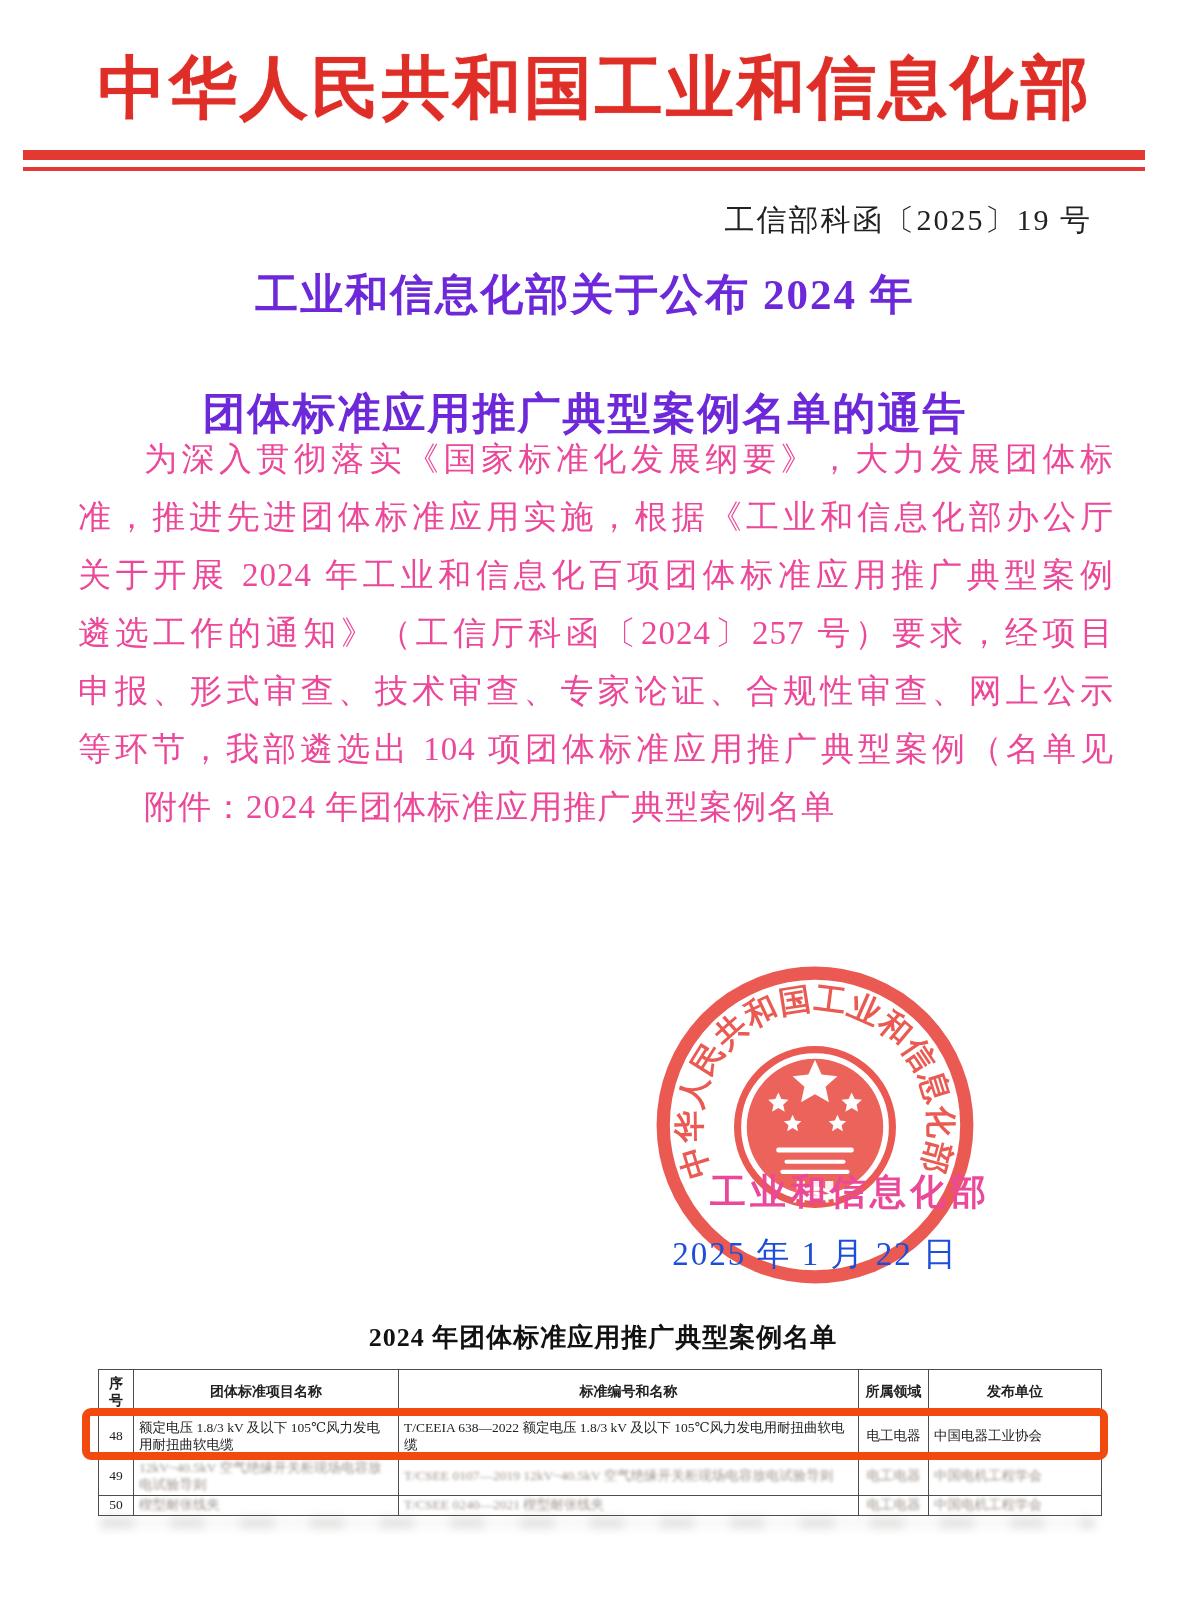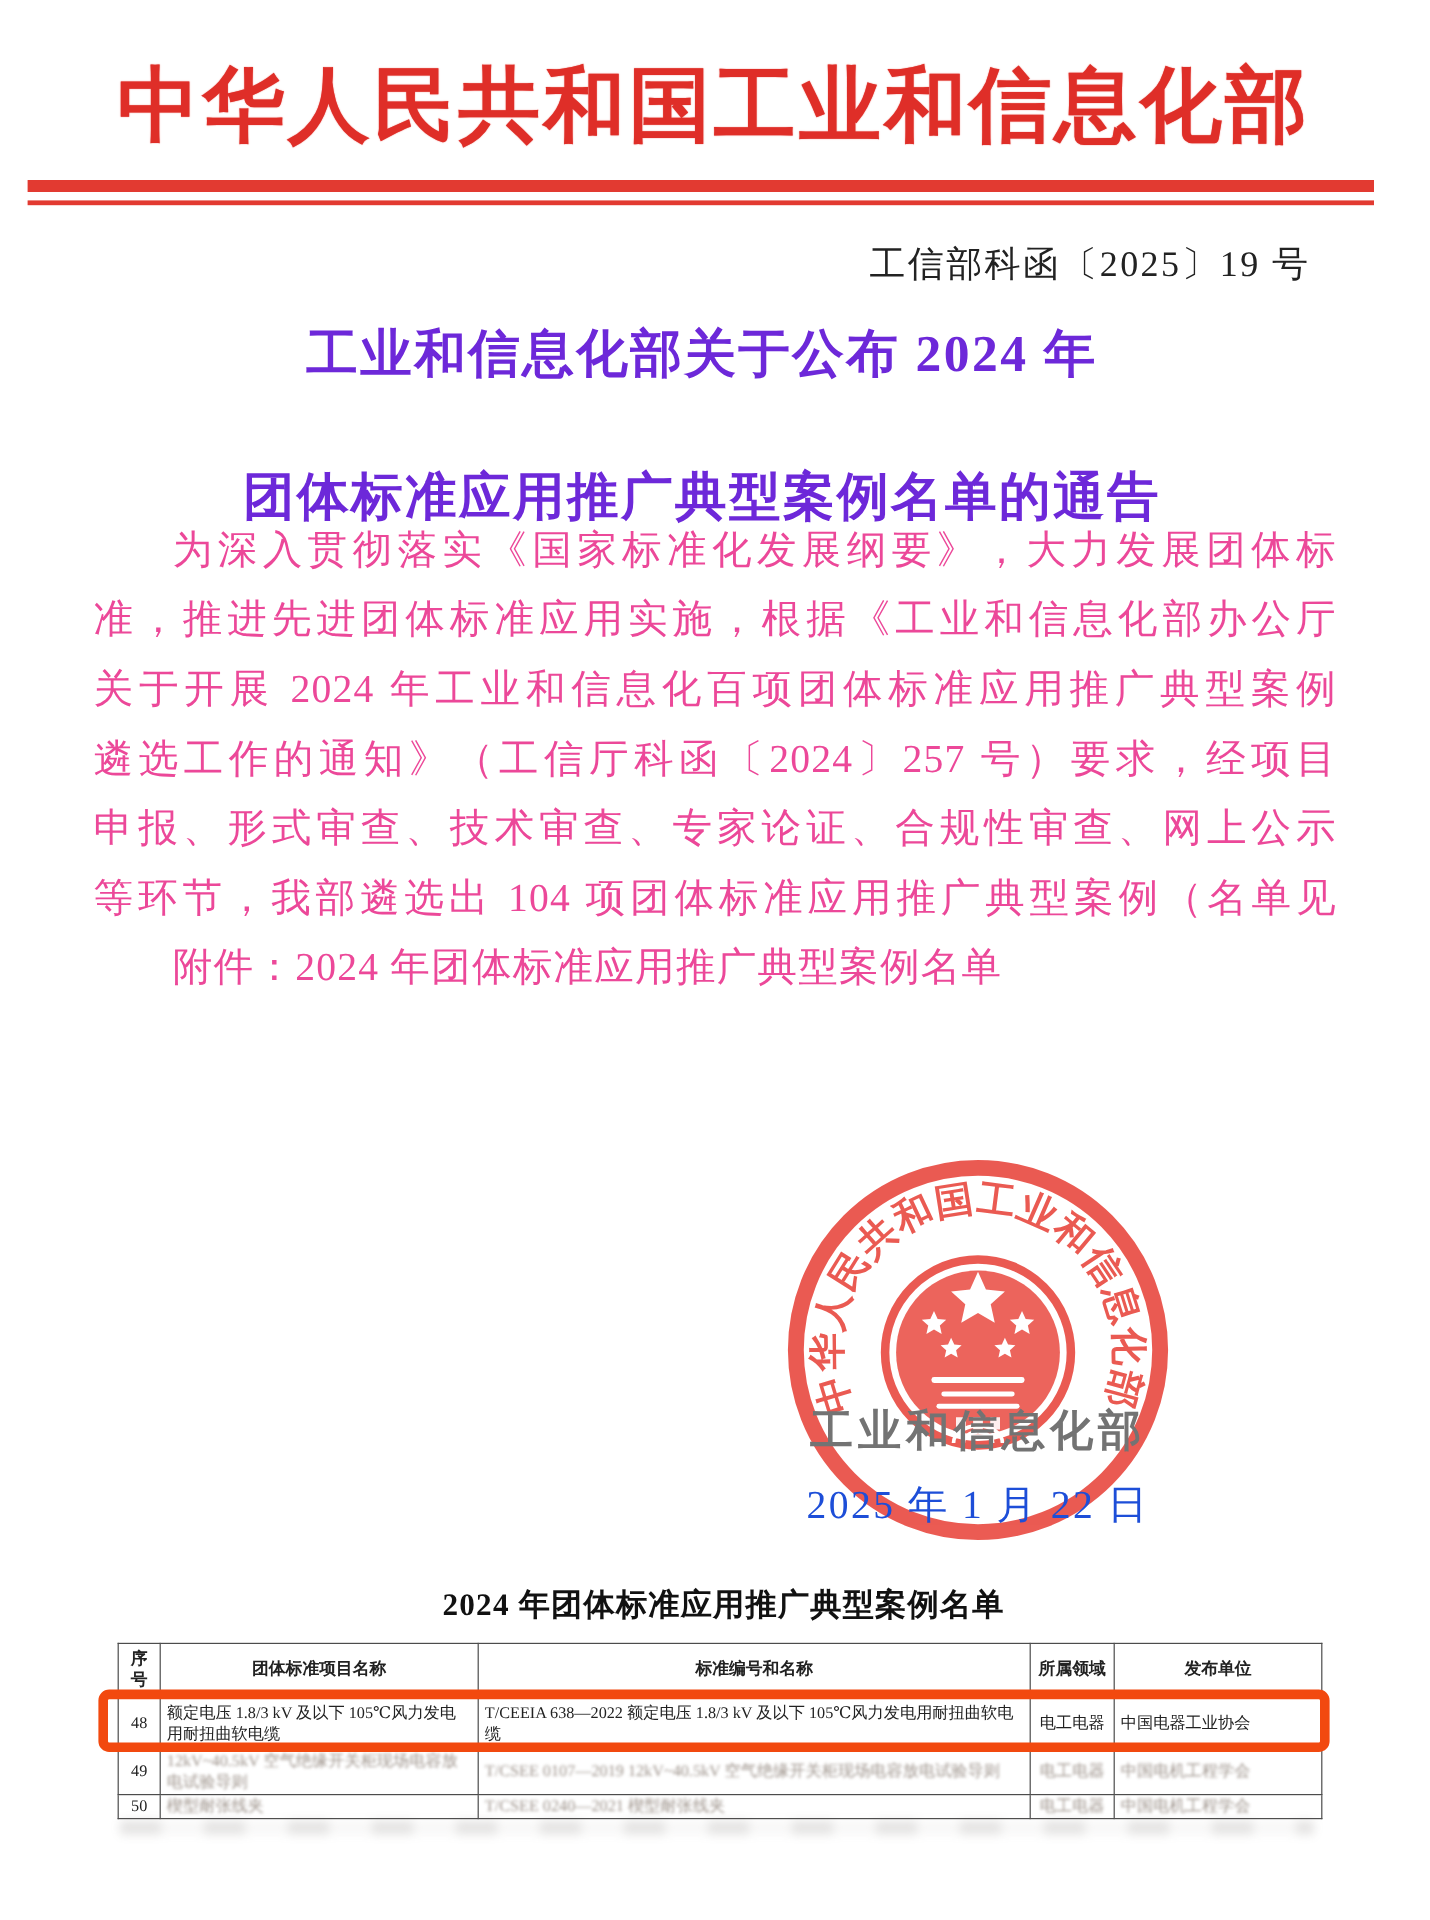--- a/index.html
+++ b/index.html
@@ -28,22 +28,22 @@
   }
   #title1{top:266px;} #title2{top:341px;margin-top:44px;}
   
   .body-block{left:78px;top:430px;width:1036px;font-size:33px;color:#ec4899;}
   .bline{height:58px;line-height:58px;text-align:justify;text-align-last:justify;white-space:nowrap;letter-spacing:1px;}
   .bline.loose{text-align:left;text-align-last:left;white-space:nowrap;}
   .indent{text-indent:66px;}
   
   .seal-svg{left:652px;top:962px;width:326px;height:326px;}
   .seal-issuer{
-    left:640px;top:1168px;width:350px;text-align:center;font-size:36px;
-    font-weight:600;letter-spacing:4px;color:#737373;white-space:nowrap;
+    left:640px;top:1168px;width:350px;text-align:right;font-size:36px;
+    font-weight:600;letter-spacing:4px;color:#ec4899;white-space:nowrap;
   }
   .seal-date{
     left:640px;top:1232px;width:350px;text-align:center;font-size:33px;
     font-weight:500;letter-spacing:2px;color:#1d4ed8;white-space:nowrap;
   }
   
   .tbl-title{
     left:0;top:1320px;width:1206px;text-align:center;font-size:26px;
     font-weight:700;letter-spacing:1px;color:#111;white-space:nowrap;
   }

